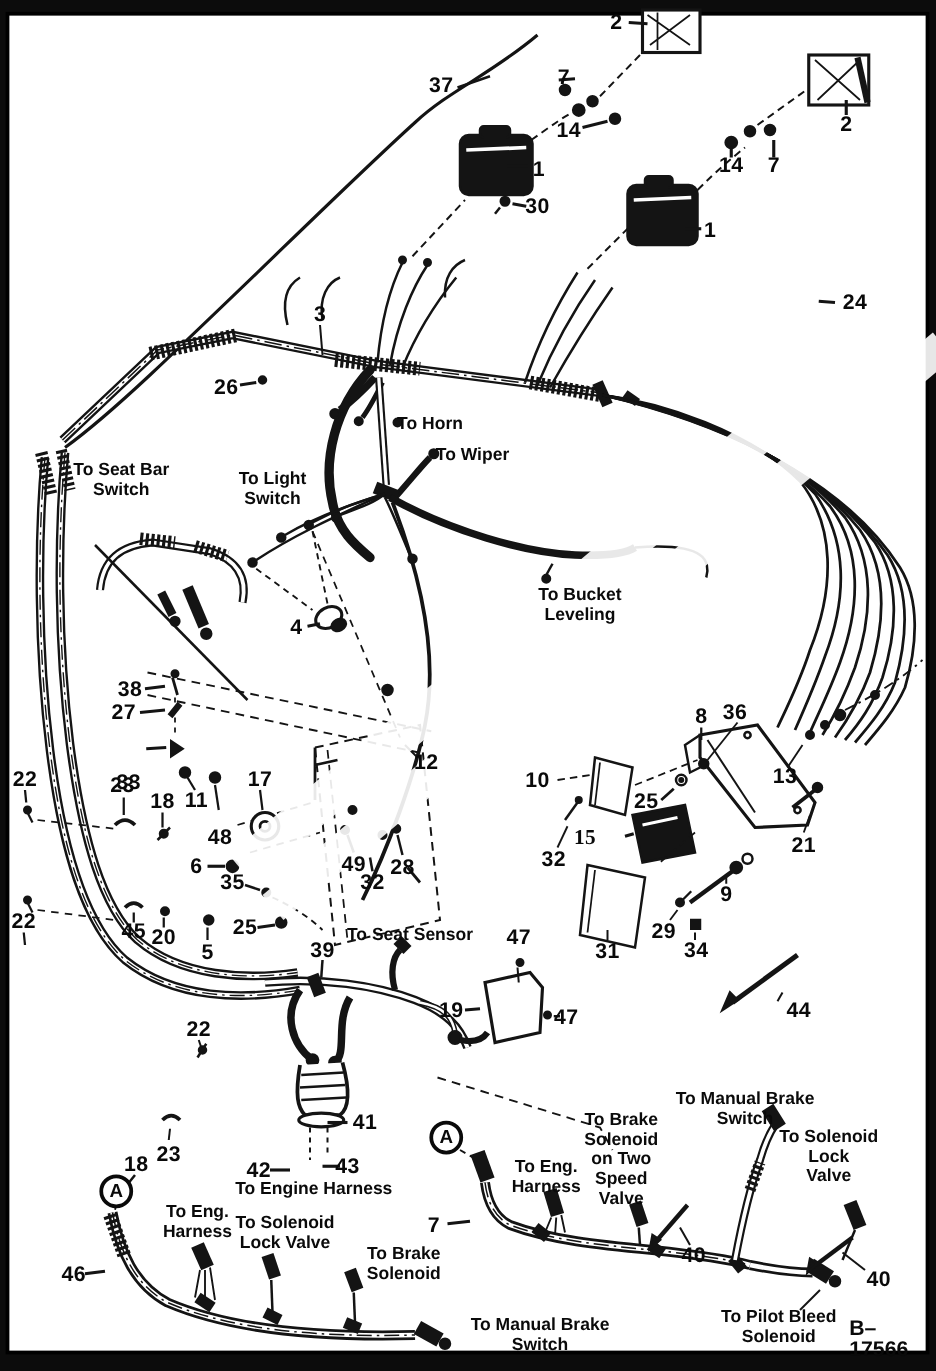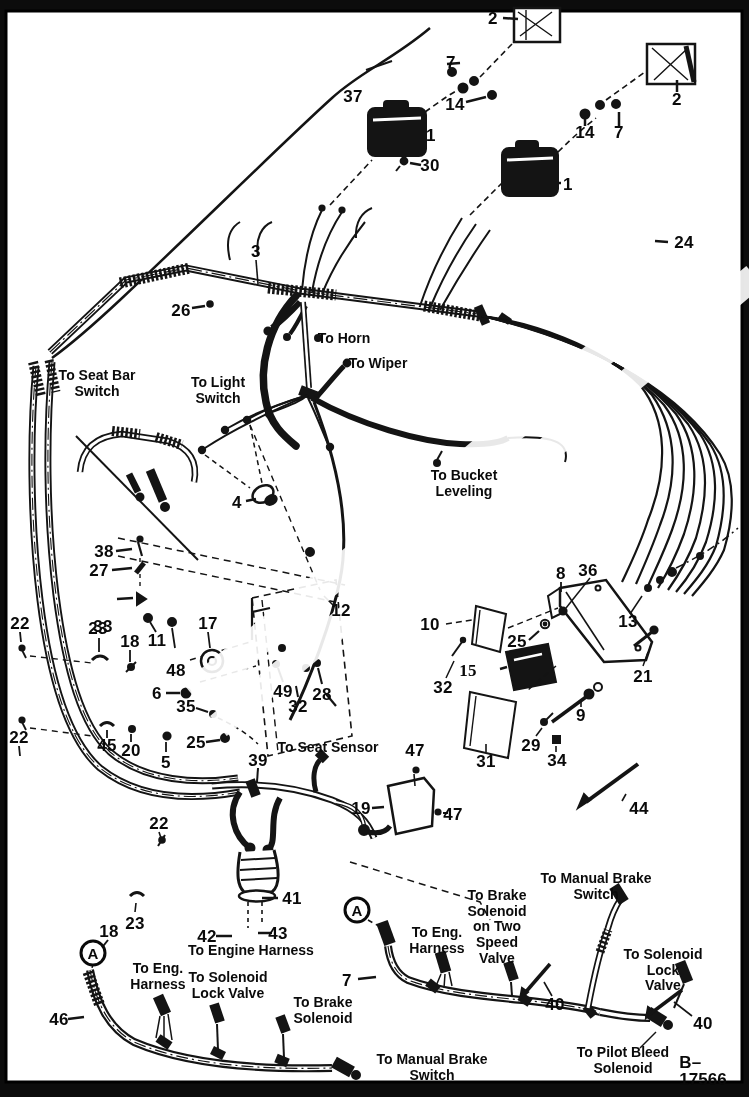--- a/index.html
+++ b/index.html
@@ -365,21 +365,21 @@
   <g transform="rotate(-40 475 495)" fill="#ffffff" opacity="0.9">
     <rect x="130" y="452" width="700" height="30"></rect>
     <rect x="130" y="494" width="700" height="26"></rect>
   </g>
 </svg>
 
 <div class="annotation-layer">
   <div class="figure-code" style="left:703px;top:1071px;">B–17566</div>
 <div class="callout" style="left: 493px; top: 18px;">2</div>
       <div class="callout" style="left: 451px; top: 62px;">7</div>
-      <div class="callout" style="left: 353px; top: 68px; margin-top: 28px;">37</div>
+      <div class="callout" style="left: 353px; top: 68px;">37</div>
       <div class="callout" style="left: 677px; top: 99px;">2</div>
       <div class="callout" style="left: 455px; top: 104px;">14</div>
       <div class="callout" style="left: 585px; top: 132px;">14</div>
       <div class="callout" style="left: 619px; top: 132px;">7</div>
       <div class="callout" style="left: 431px; top: 135px;">1</div>
       <div class="callout" style="left: 430px; top: 165px;">30</div>
       <div class="callout" style="left: 568px; top: 184px;">1</div>
       <div class="callout" style="left: 684px; top: 242px;">24</div>
       <div class="callout" style="left: 256px; top: 251px;">3</div>
       <div class="callout" style="left: 181px; top: 310px;">26</div>
@@ -451,21 +451,21 @@
 Switch</div>
       <div class="wire-label" style="left: 437px; top: 941px;">To Eng.
 Harness</div>
       <div class="wire-label" style="left: 497px; top: 927px;">To Brake
 Solenoid
 on Two
 Speed
 Valve</div>
       <div class="wire-label" style="left: 596px; top: 887px;">To Manual Brake
 Switch</div>
-      <div class="wire-label" style="left: 663px; top: 971px; text-align: center;">To Solenoid Lock
+      <div class="wire-label" style="left: 663px; top: 925px; text-align: center;">To Solenoid Lock
 Valve</div>
       <div class="wire-label" style="left: 623px; top: 1061px;">To Pilot Bleed
 Solenoid</div>
       <div class="assembly-marker" style="left: 93px; top: 953px;">A</div>
       <div class="assembly-marker" style="left: 357px; top: 910px;">A</div>
     </div>
 
 </div>
 
 </body></html>

